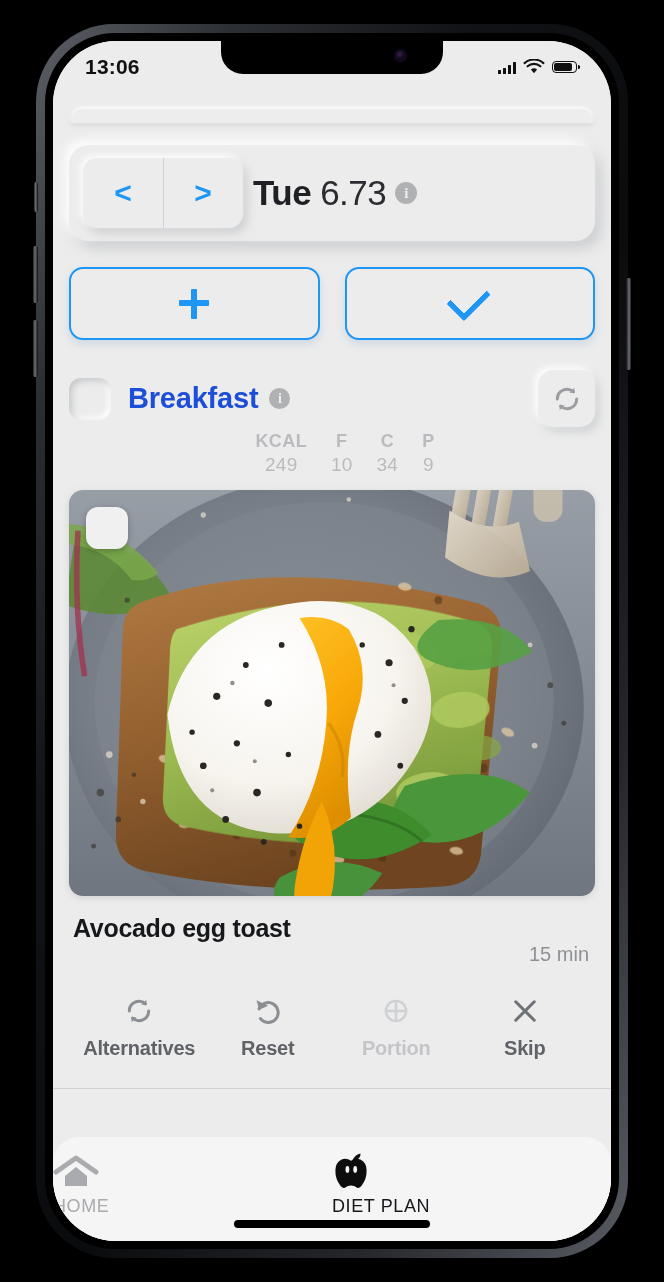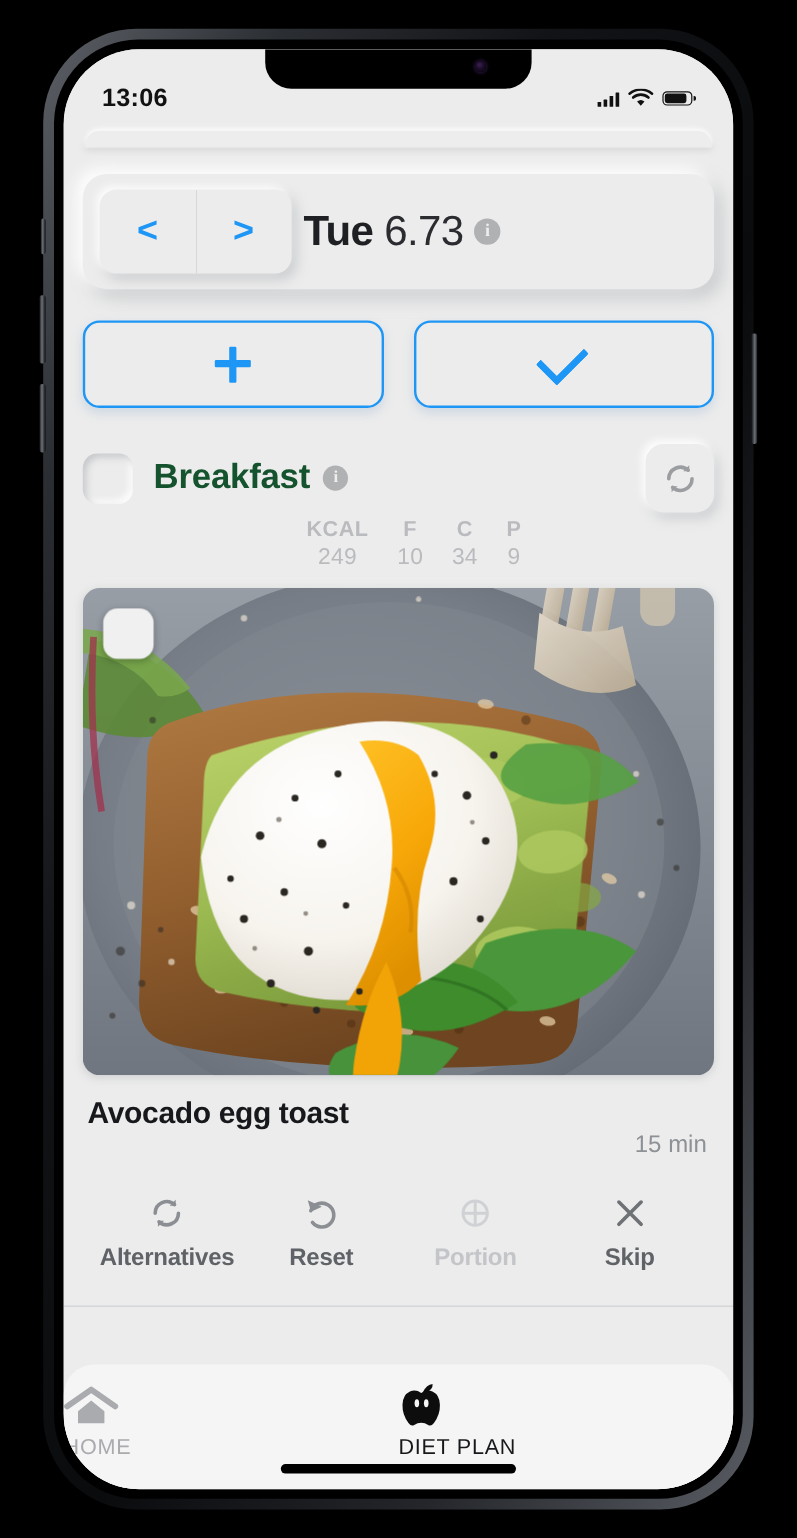--- a/index.html
+++ b/index.html
@@ -84,21 +84,21 @@
     width: 9px;
     height: 9px;
     border-radius: 50%;
     background: radial-gradient(circle at 40% 35%, #3a2050 0%, #1a0c28 45%, #050408 100%);
     box-shadow: 0 0 3px 1px rgba(120,60,180,.35);
   }
 
   
   .statusbar {
     position: absolute;
-    top: 16px; left: 0; right: 0;
+    top: 1px; left: 0; right: 0;
     height: 46px;
     z-index: 30;
     display: flex;
     align-items: center;
     justify-content: space-between;
     padding: 0 34px 0 32px;
     box-sizing: border-box;
     color: #111;
   }
   .sb-time {
@@ -282,21 +282,21 @@
     flex: none;
     cursor: pointer;
   }
   .cbox.photo {
     background: #f0f0f0;
     box-shadow: 0 2px 6px rgba(0,0,0,.25);
   }
   .meal-title {
     font-size: 29px;
     font-weight: bold;
-    color: #14532d;
+    color: #1d4ed8;
     margin-left: 17px;
     letter-spacing: -.2px;
   }
   .meal-head .info-dot { margin-left: 11px; }
   .spacer { flex: 1 1 auto; }
   .refresh-btn {
     width: 57px; height: 57px;
     border-radius: 15px;
     background: #ececec;
     box-shadow: -3px -3px 7px rgba(255,255,255,.95),

